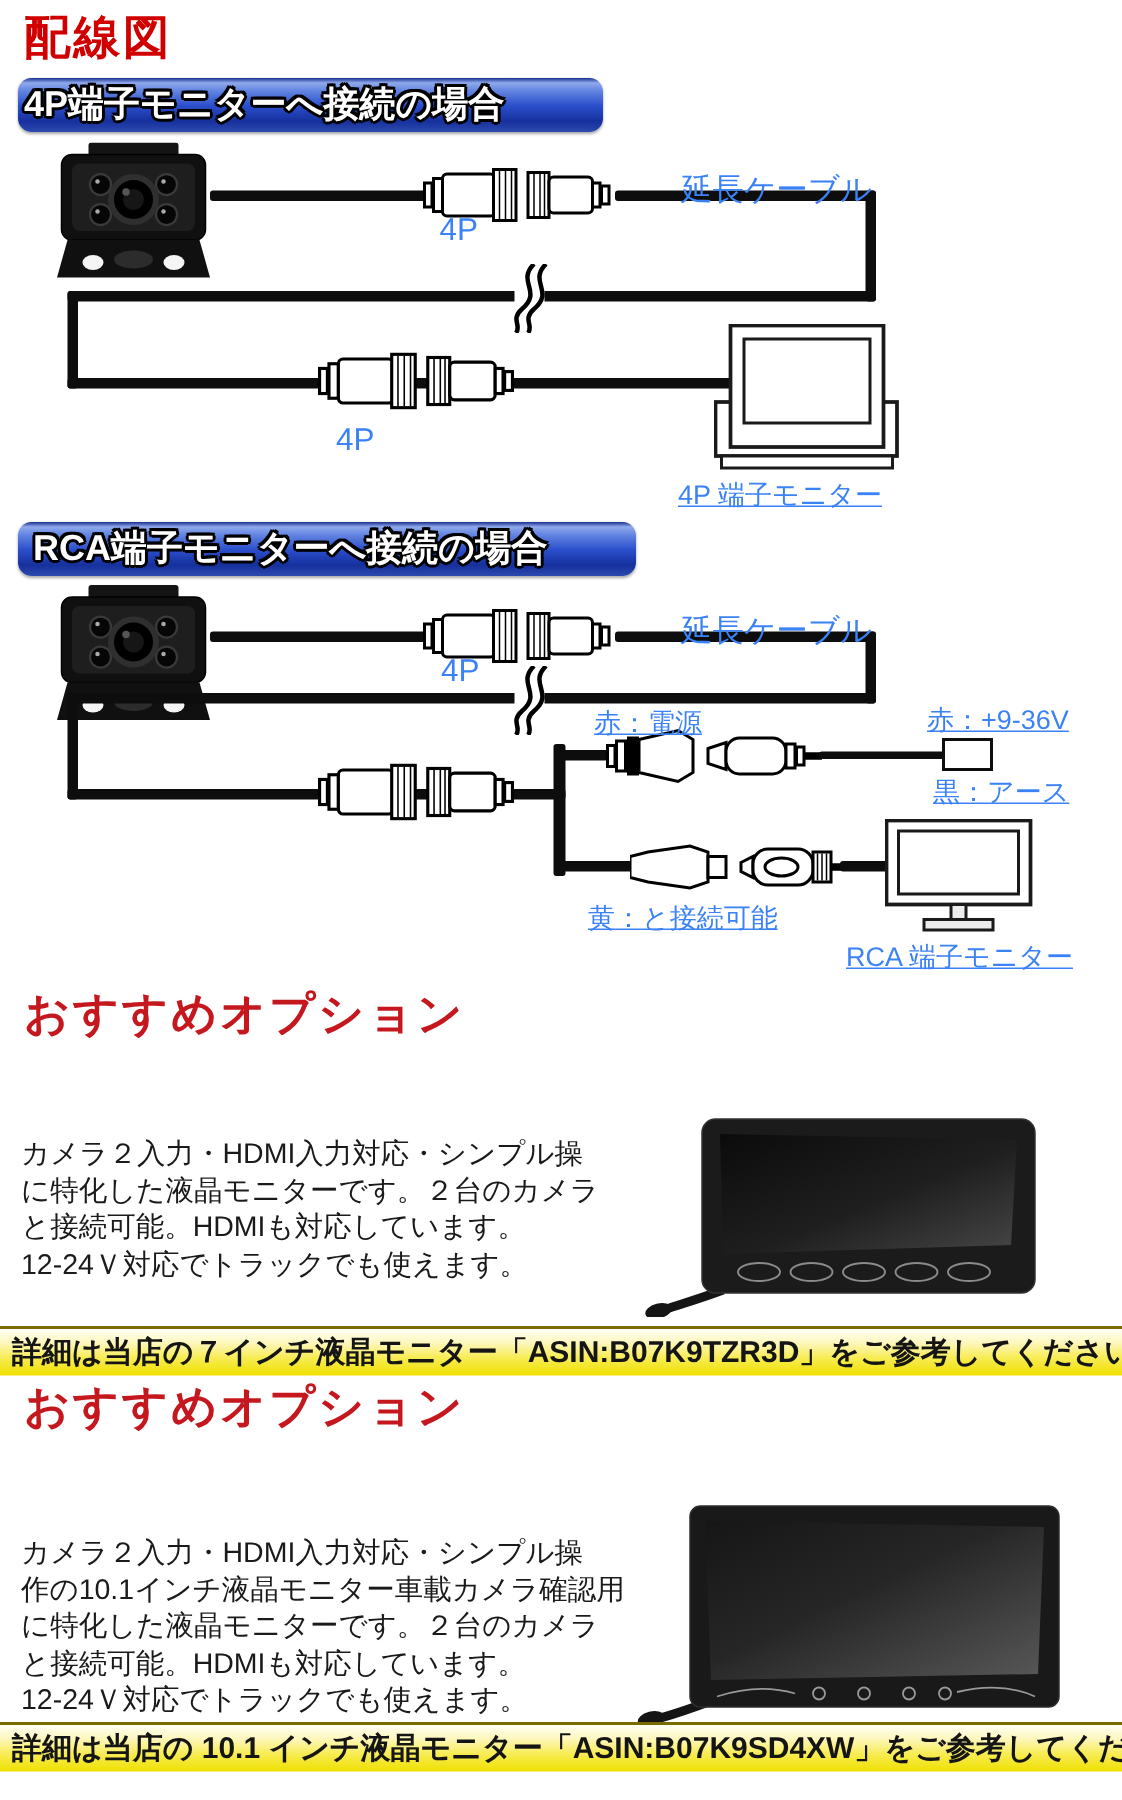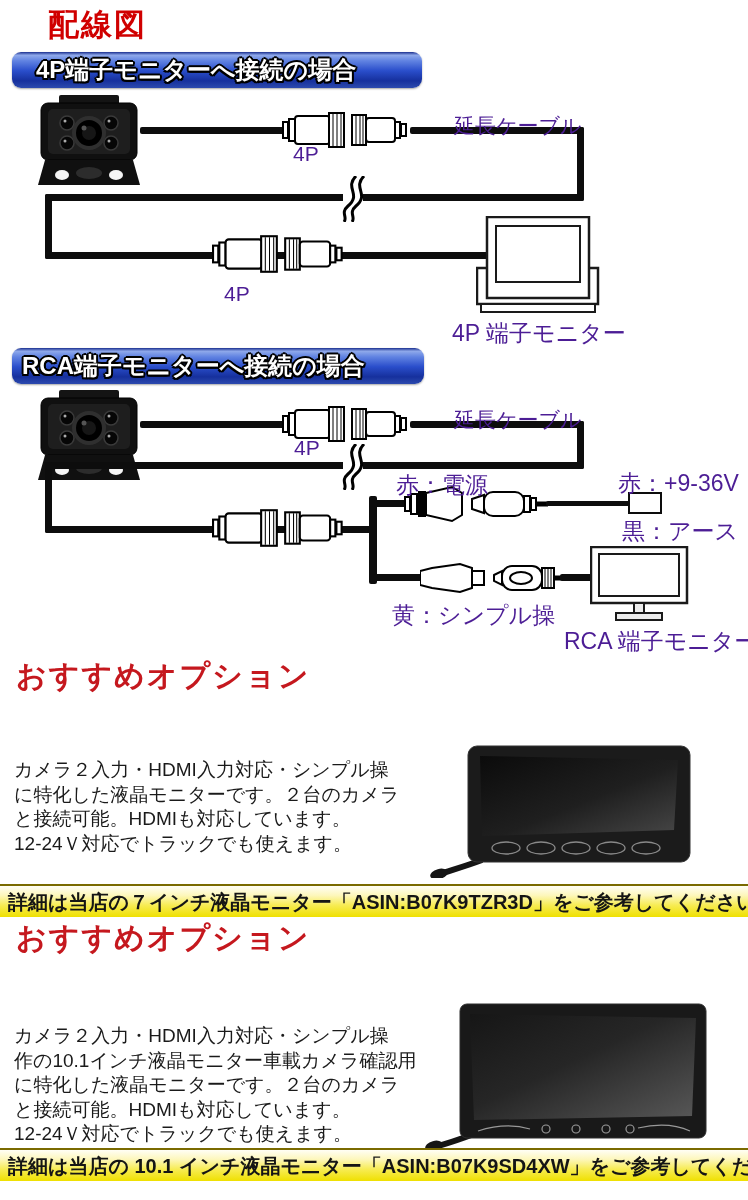--- a/index.html
+++ b/index.html
@@ -2,51 +2,51 @@
 <html><head>
 <meta charset="utf-8">
 <style>
   html,body{margin:0;padding:0;background:#fff;}
   .page{
     position:relative;width:748px;height:1200px;margin:0 auto;background:#fff;
     font-family:"Liberation Sans","DejaVu Sans",sans-serif;color:#111;overflow:hidden;
   }
   .abs{position:absolute;white-space:nowrap;}
   
-  #main-title{left:16px;top:4px;font-size:31px;font-weight:bold;color:#d00000;letter-spacing:2px;margin-left:32px;}
+  #main-title{left:16px;top:4px;font-size:31px;font-weight:bold;color:#d00000;letter-spacing:2px;}
   .red-heading{font-size:30px;font-weight:bold;color:#c5181e;letter-spacing:2px;}
   #opt1-heading{left:16px;top:656px;}
   #opt2-heading{left:16px;top:918px;}
   
   .banner-blue{
     color:#fff;font-weight:bold;border-radius:9px;
     background:linear-gradient(180deg,#1a2f8f 0%,#8fa9ea 9%,#6284e2 24%,#2a4ecb 52%,#16309d 80%,#2c4aae 100%);
     box-shadow:0 1px 2px rgba(0,0,0,.35);
     text-shadow:2px 0 0 #000,-2px 0 0 #000,0 2px 0 #000,0 -2px 0 #000,
                 1.5px 1.5px 0 #000,-1.5px 1.5px 0 #000,1.5px -1.5px 0 #000,-1.5px -1.5px 0 #000;
   }
-  #banner1{left:12px;top:52px;width:386px;height:36px;line-height:36px;font-size:24px;padding-left:24px;}
+  #banner1{left:12px;top:52px;width:386px;height:36px;line-height:36px;font-size:24px;padding-left:4px;}
   #banner2{left:12px;top:348px;width:402px;height:36px;line-height:36px;font-size:24px;padding-left:10px;}
   #banner3{left:6px;top:702px;width:736px;height:44px;line-height:44px;font-size:23px;text-align:center;}
   #banner4{left:6px;top:962px;width:736px;height:44px;line-height:44px;font-size:22px;text-align:center;}
   
   .banner-yellow{
     width:748px;height:33px;line-height:33px;padding-left:8px;box-sizing:border-box;
     background:linear-gradient(180deg,#fffef5 0%,#fdf7bc 30%,#f7ec54 62%,#efe000 100%);
     border-top:2px solid #7a6a00;font-size:20px;font-weight:600;color:#151515;
   }
   #asin1{left:0;top:884px;}
   #asin2{left:0;top:1148px;}
   
   .diagram{position:absolute;left:0;width:748px;}
   #diagram1{top:92px;height:256px;}
   #diagram2{top:388px;height:264px;}
   .cable{position:absolute;background:#0d0d0d;border-radius:2px;}
-  .dlabel{position:absolute;font-size:21px;color:#4c1d95;white-space:nowrap;}
-  .dlabel.sm{font-size:23px;}
+  .dlabel{position:absolute;font-size:21px;color:#3b82f6;white-space:nowrap;}
+  .dlabel.sm{font-size:18px;text-decoration:underline;}
   
   #d1-camera{left:33px;top:3px;}
   #d1a{left:140px;top:35px;width:150px;height:7px;}
   #d1-pair1{left:282px;top:17px;}
   #d1b{left:410px;top:35px;width:174px;height:7px;}
   #d1c{left:577px;top:35px;width:7px;height:74px;}
   #d1d{left:45px;top:102px;width:539px;height:7px;}
   #d1-break{left:336px;top:84px;}
   #d1e{left:45px;top:102px;width:7px;height:65px;}
   #d1f{left:45px;top:160px;width:445px;height:7px;}
@@ -298,21 +298,21 @@
       <line x1="131" y1="11" x2="131" y2="29" stroke="#000" stroke-width="1"></line>
       <line x1="134" y1="20" x2="148" y2="20" stroke="#000" stroke-width="5"></line>
     </svg>
     <div class="cable" id="d2k"></div>
     <svg id="d2-monitor" class="abs" width="100" height="76" viewBox="0 0 100 76">
       <rect x="1" y="1" width="96" height="56" fill="#fff" stroke="#1a1a1a" stroke-width="2.5"></rect>
       <rect x="9" y="8" width="80" height="42" fill="#fff" stroke="#1a1a1a" stroke-width="2"></rect>
       <rect x="44" y="57" width="10" height="10" fill="#ececec" stroke="#1a1a1a" stroke-width="2"></rect>
       <rect x="26" y="67" width="46" height="7" fill="#ececec" stroke="#1a1a1a" stroke-width="2"></rect>
     </svg>
-    <div class="dlabel sm" id="d2-label-video">黄：シンプル操</div>
+    <div class="dlabel sm" id="d2-label-video">黄：と接続可能</div>
     <div class="dlabel sm" id="d2-label-monitor">RCA 端子モニター</div>
     <div class="dlabel" id="d2-label-4p">4P</div>
     <div class="dlabel" id="d2-label-ext">延長ケーブル</div>
   </div>
 
   <div class="abs red-heading" id="opt1-heading">おすすめオプション</div>
 
   <div class="desc" id="opt1-desc">
     <div>カメラ２入力・HDMI入力対応・シンプル操</div>
     <div>に特化した液晶モニターです。２台のカメラ</div>

